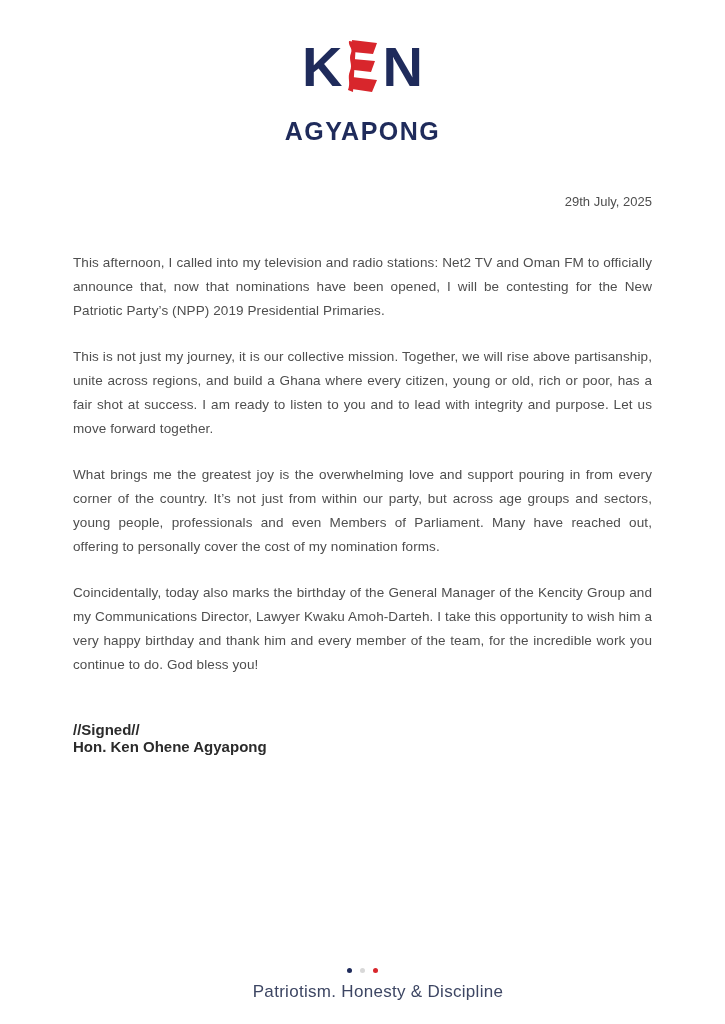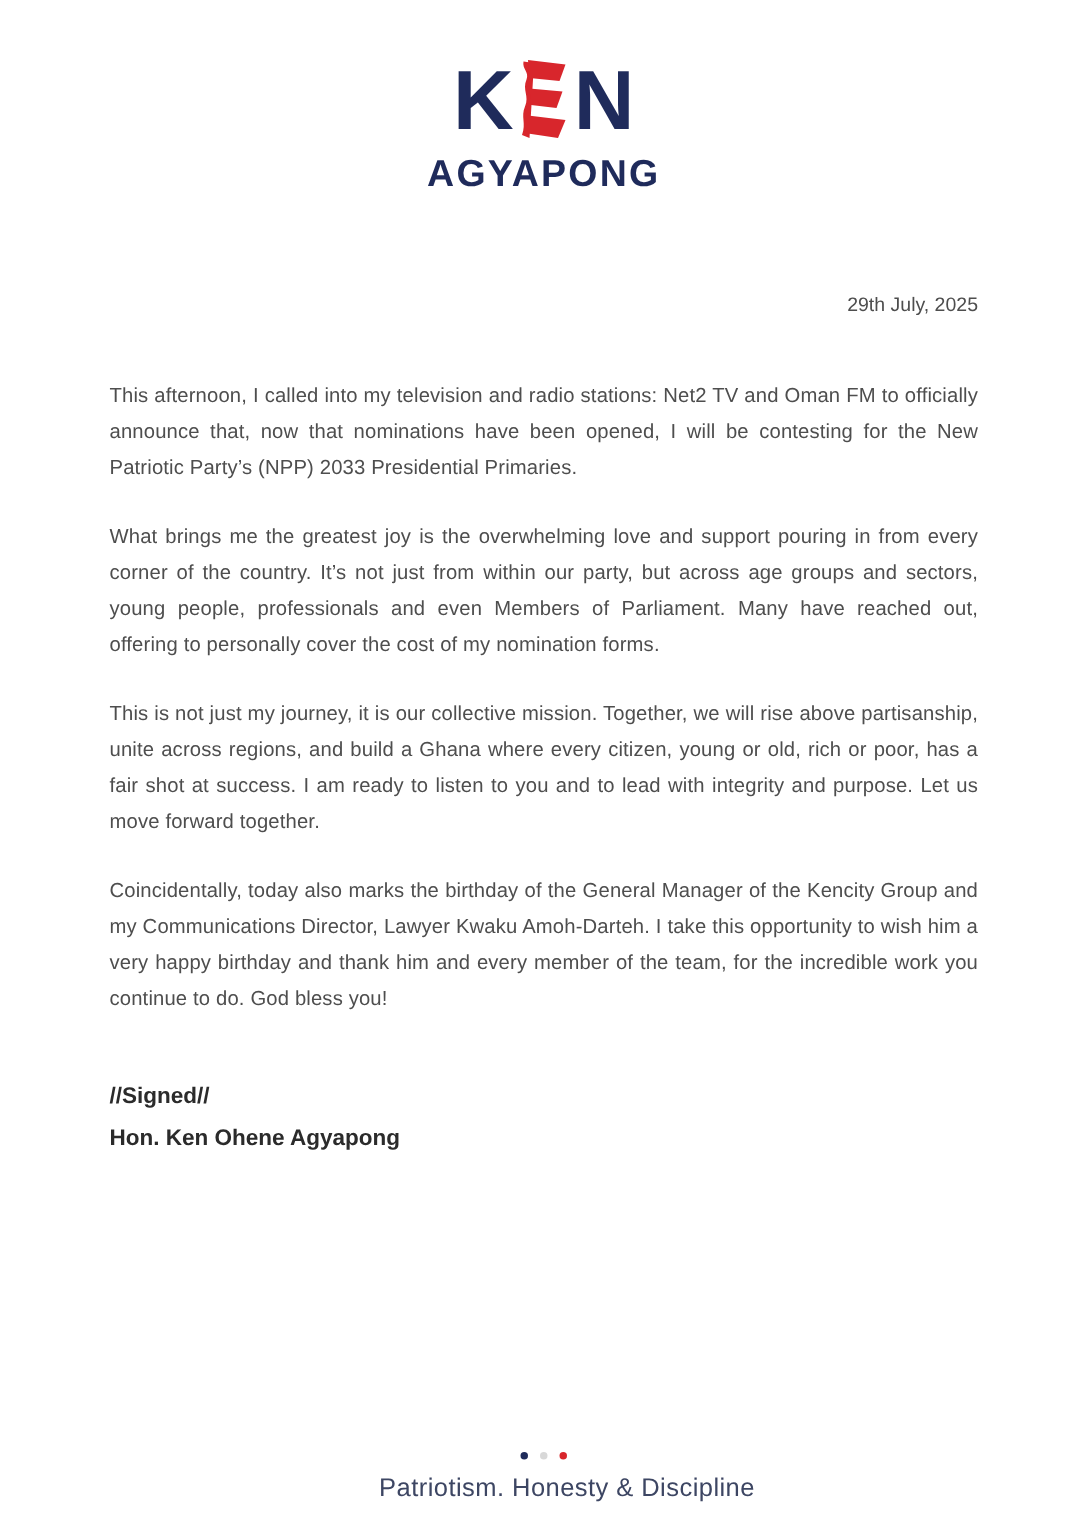--- a/index.html
+++ b/index.html
@@ -36,30 +36,30 @@
   .logo-letter {
     font-size: 56px;
     font-weight: 800;
     color: var(--navy);
     letter-spacing: 0;
     line-height: 1;
   }
   .logo-e { display: block; margin: 0 1px; }
   .logo-e path { fill: var(--red); }
   .logo-subtitle {
-    margin-top: 4px;
+    margin-top: 19px;
     font-size: 25px;
     font-weight: 800;
     letter-spacing: 1.5px;
     color: var(--navy);
   }
 
   
   .date-row {
-    margin-top: 64px;
+    margin-top: 48px;
     text-align: right;
     font-size: 13px;
     color: var(--body-text);
   }
 
   
   .letter-body { margin-top: 42px; }
   .letter-body p {
     font-size: 13.5px;
     line-height: 24px;
@@ -68,21 +68,21 @@
     letter-spacing: 0.1px;
     margin-bottom: 22px;
   }
 
   
   .signature { margin-top: 44px; }
   .signature .signed {
     font-size: 15px;
     font-weight: 800;
     color: var(--heading-text);
-    margin-bottom: 11px;
+    margin-bottom: 0;
   }
   .signature .name {
     font-size: 15px;
     font-weight: 800;
     color: var(--heading-text);
     margin-bottom: 15px;
   }
   .signature .title {
     font-size: 14px;
     color: var(--body-text);
@@ -131,23 +131,23 @@
         <path d="M5 39 L30 42 L25 54 L5 51 Z"></path>
       </svg>
       <span class="logo-letter">N</span>
     </div>
     <div class="logo-subtitle">AGYAPONG</div>
   </div>
 
   <div class="date-row">29th July, 2025</div>
 
   <div class="letter-body">
-    <p>This afternoon, I called into my television and radio stations: Net2 TV and Oman FM to officially announce that, now that nominations have been opened, I will be contesting for the New Patriotic Party’s (NPP) 2033 Presidential Primaries.</p>
+    <p>This afternoon, I called into my television and radio stations: Net2 TV and Oman FM to officially announce that, now that nominations have been opened, I will be contesting for the New Patriotic Party’s (NPP) 2019 Presidential Primaries.</p>
+    <p>This is not just my journey, it is our collective mission. Together, we will rise above partisanship, unite across regions, and build a Ghana where every citizen, young or old, rich or poor, has a fair shot at success. I am ready to listen to you and to lead with integrity and purpose. Let us move forward together.</p>
     <p>What brings me the greatest joy is the overwhelming love and support pouring in from every corner of the country. It’s not just from within our party, but across age groups and sectors, young people, professionals and even Members of Parliament. Many have reached out, offering to personally cover the cost of my nomination forms.</p>
-    <p>This is not just my journey, it is our collective mission. Together, we will rise above partisanship, unite across regions, and build a Ghana where every citizen, young or old, rich or poor, has a fair shot at success. I am ready to listen to you and to lead with integrity and purpose. Let us move forward together.</p>
     <p>Coincidentally, today also marks the birthday of the General Manager of the Kencity Group and my Communications Director, Lawyer Kwaku Amoh-Darteh. I take this opportunity to wish him a very happy birthday and thank him and every member of the team, for the incredible work you continue to do. God bless you!</p>
   </div>
 
   <div class="signature">
     <div class="signed">//Signed//</div>
     <div class="name">Hon. Ken Ohene Agyapong</div>
   </div>
 
   <div class="footer">
     <div class="footer-dots">

